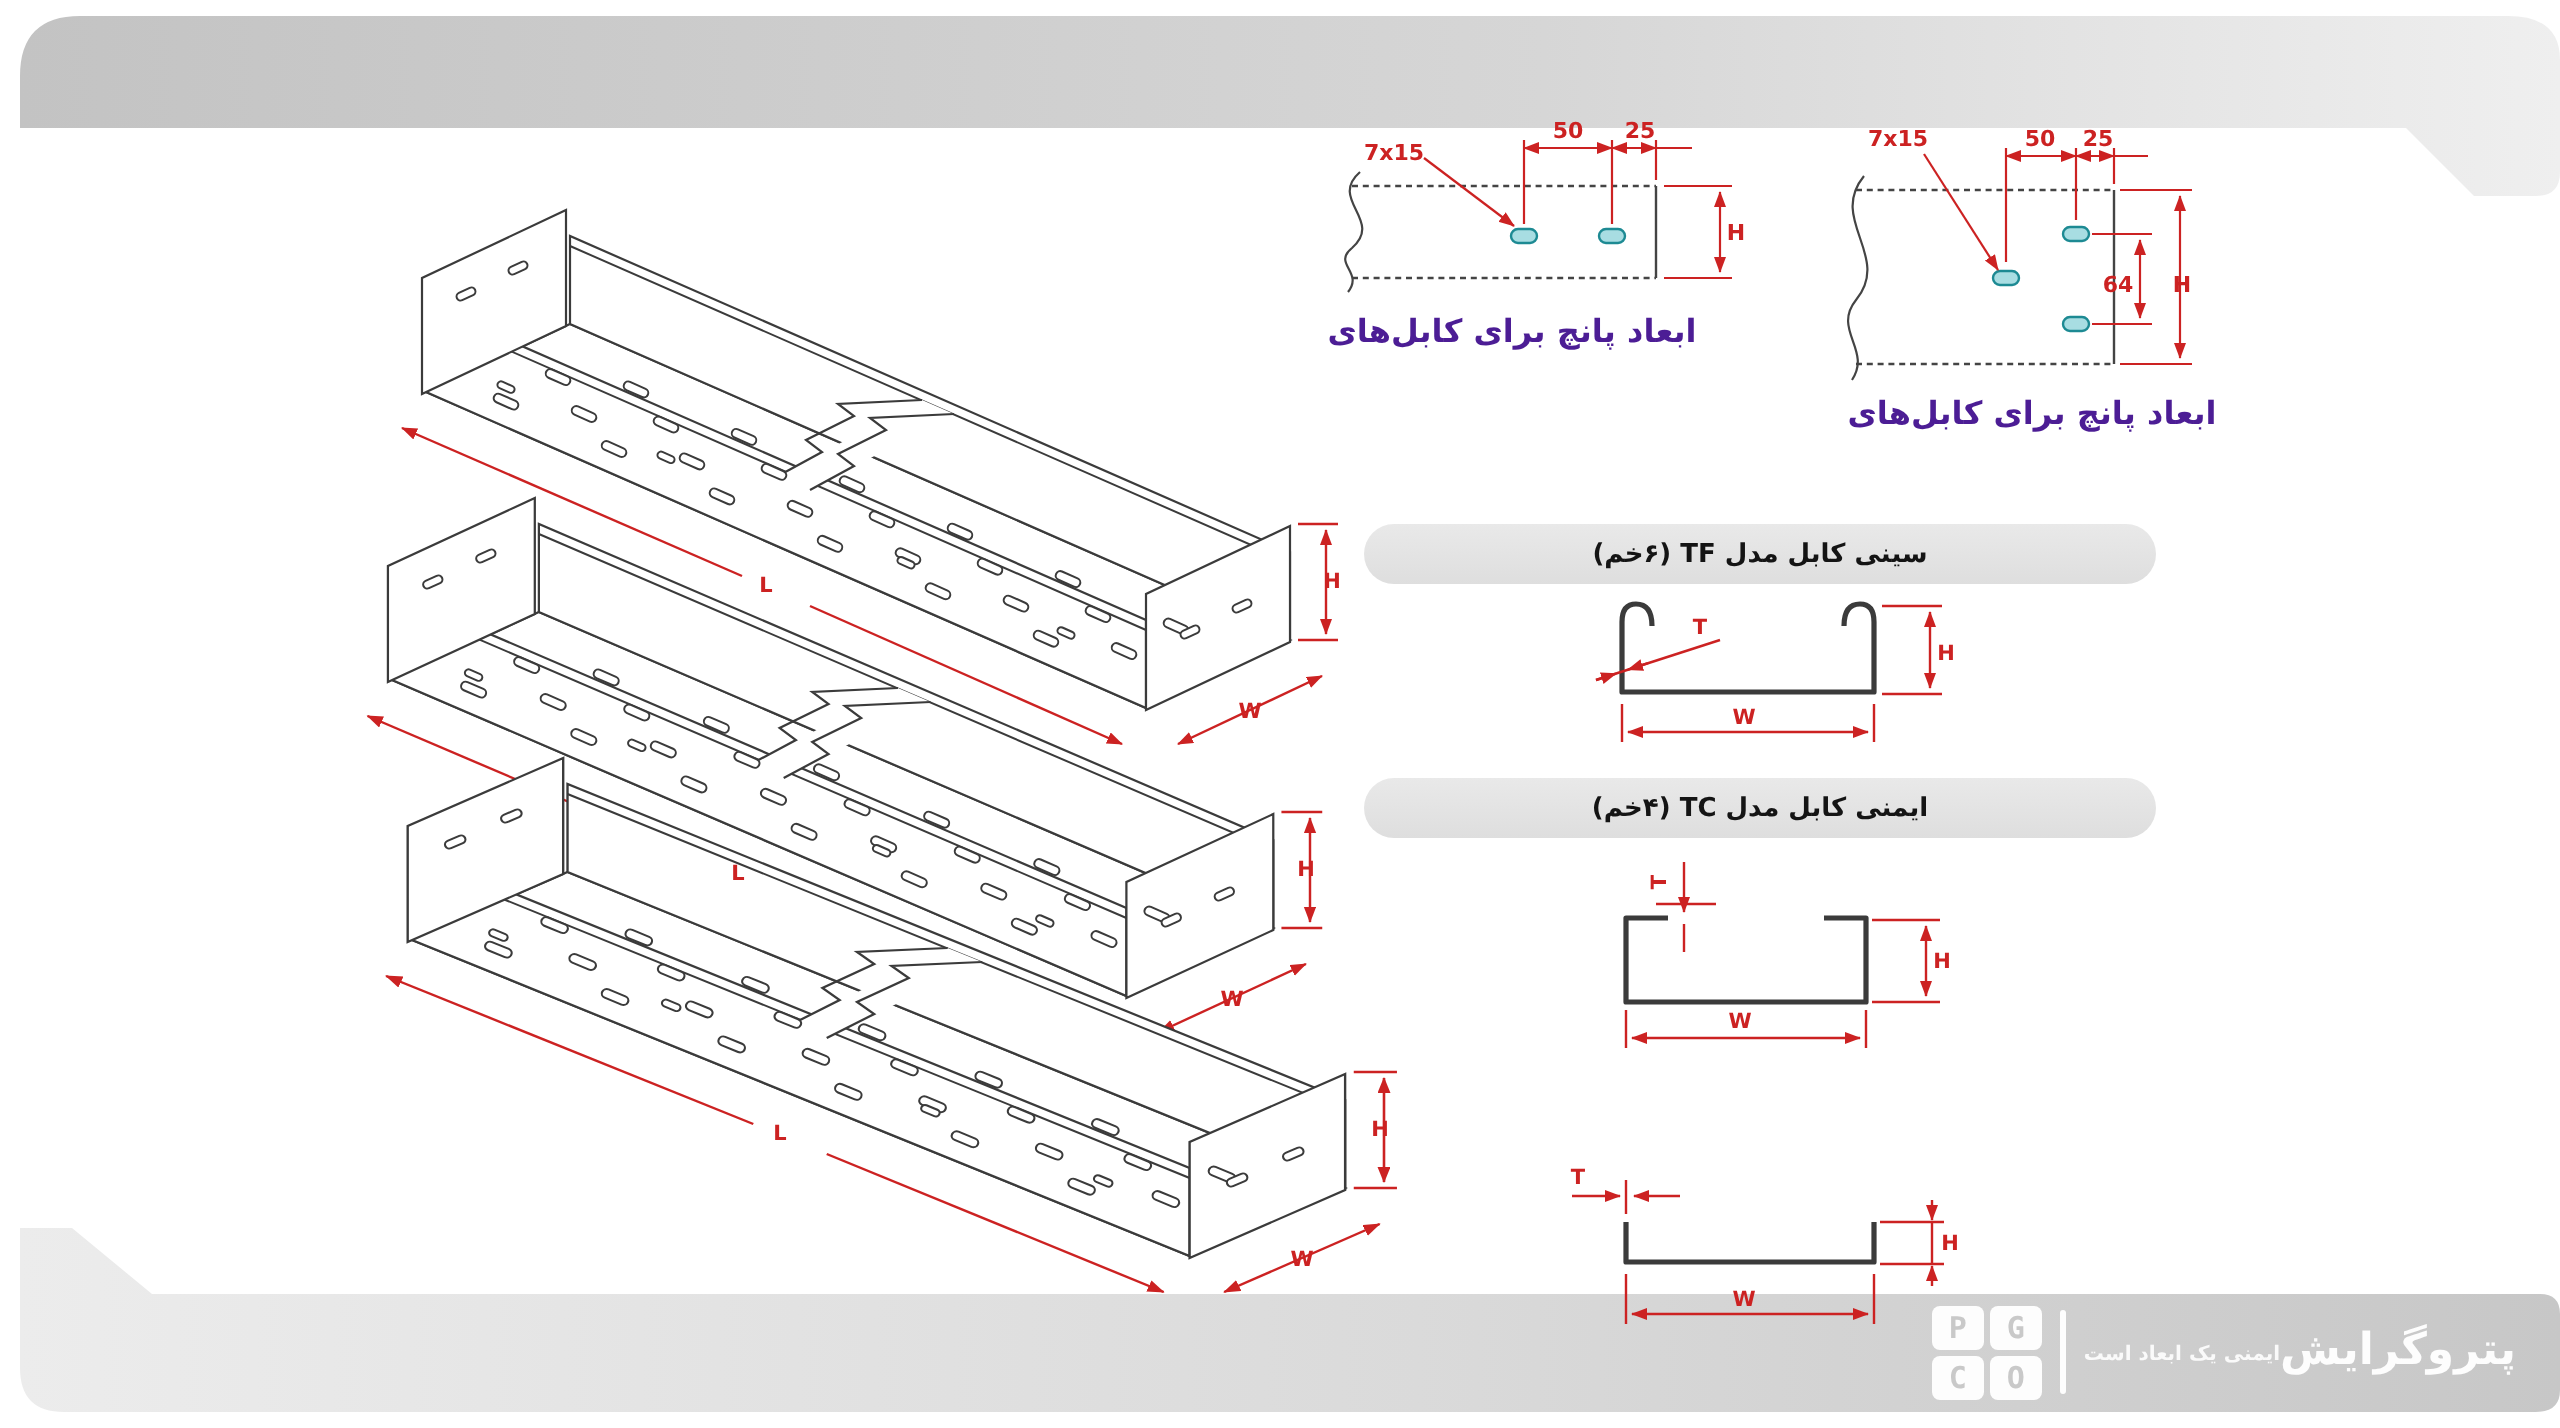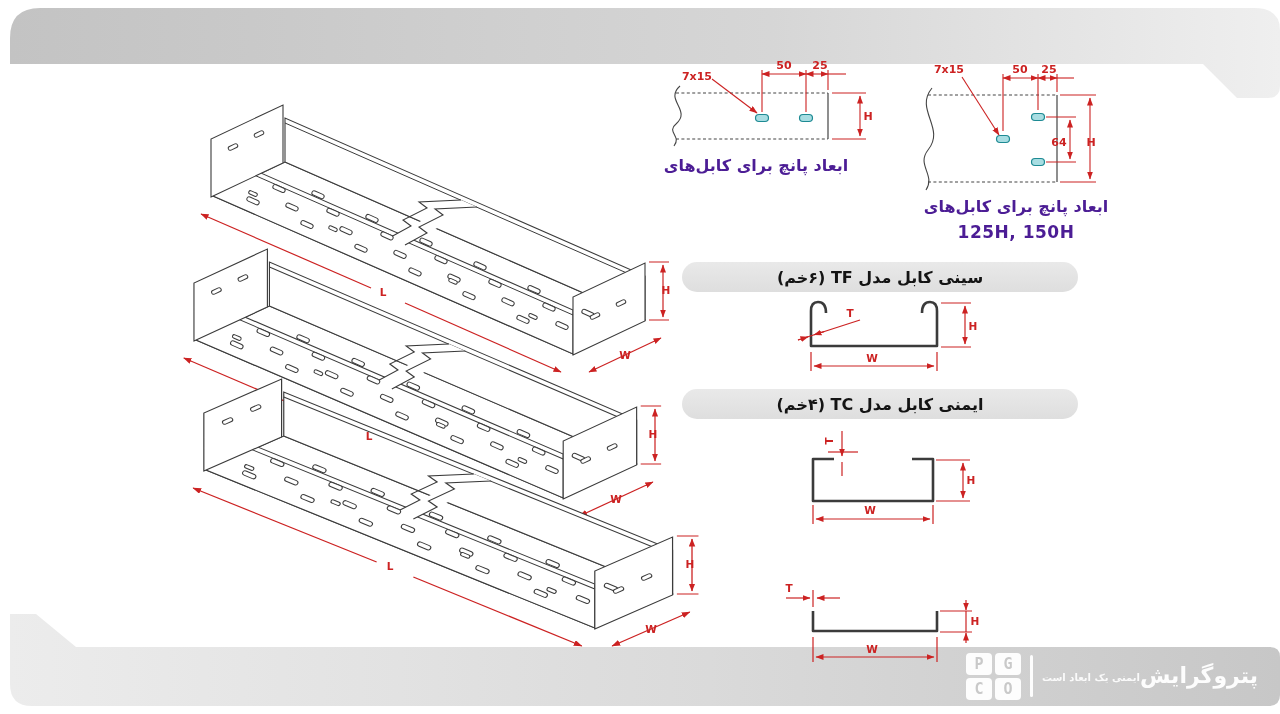--- a/index.html
+++ b/index.html
@@ -4,21 +4,21 @@
 <style>
   html,body{margin:0;padding:0;}
   body{width:1280px;height:714px;background:#ffffff;overflow:hidden;
        font-family:"DejaVu Sans","Liberation Sans",sans-serif;position:relative;}
   #stage{position:absolute;inset:0;width:1280px;height:714px;}
   #drawing{position:absolute;left:0;top:0;z-index:1;}
   .overlay{position:absolute;z-index:2;}
   .pill{left:682px;width:396px;height:30px;border-radius:16px;
         background:linear-gradient(180deg,#e9e9e9,#dedede);
         display:flex;align-items:center;justify-content:center;
-        font-size:16px;font-weight:700;color:#141414;direction:rtl;}
+        font-size:13px;font-weight:700;color:#141414;direction:rtl;}
   .caption{width:200px;text-align:center;color:#4c1d95;font-weight:700;}
   .caption .fa{direction:rtl;font-size:16px;line-height:1.25;}
   .caption .models{font-size:17px;margin-top:5px;letter-spacing:.5px;}
   
   #logo{right:22px;top:649px;height:54px;display:flex;align-items:center;gap:9px;
         direction:ltr;}
   #logo-tiles{display:grid;grid-template-columns:26px 26px;grid-template-rows:22px 22px;gap:3px;}
   .tile{background:#fdfdfd;border-radius:4px;display:flex;align-items:center;justify-content:center;
         font-family:"DejaVu Sans Mono","Liberation Mono",monospace;
         font-weight:700;font-size:15px;color:#c9c9c9;}
@@ -239,21 +239,20 @@
     <text class="dimtext" x="975" y="625">H</text>
     <text class="dimtext" x="872" y="653">W</text>
   </g>
 </svg>
 
 <div class="overlay caption" style="left:656px;top:156px;">
   <div class="fa">ابعاد پانچ برای کابل‌های</div>
 </div>
 <div class="overlay caption" style="left:916px;top:197px;">
   <div class="fa">ابعاد پانچ برای کابل‌های</div>
-  <div class="models">125H, 150H</div>
 </div>
 
 <div class="overlay pill" style="top:262px;">
       <span>سینی کابل مدل TF (۶خم)</span>
     </div>
 <div class="overlay pill" style="top:389px;">
       <span>ایمنی کابل مدل TC (۴خم)</span>
     </div>
 
 <div id="logo" class="overlay">

